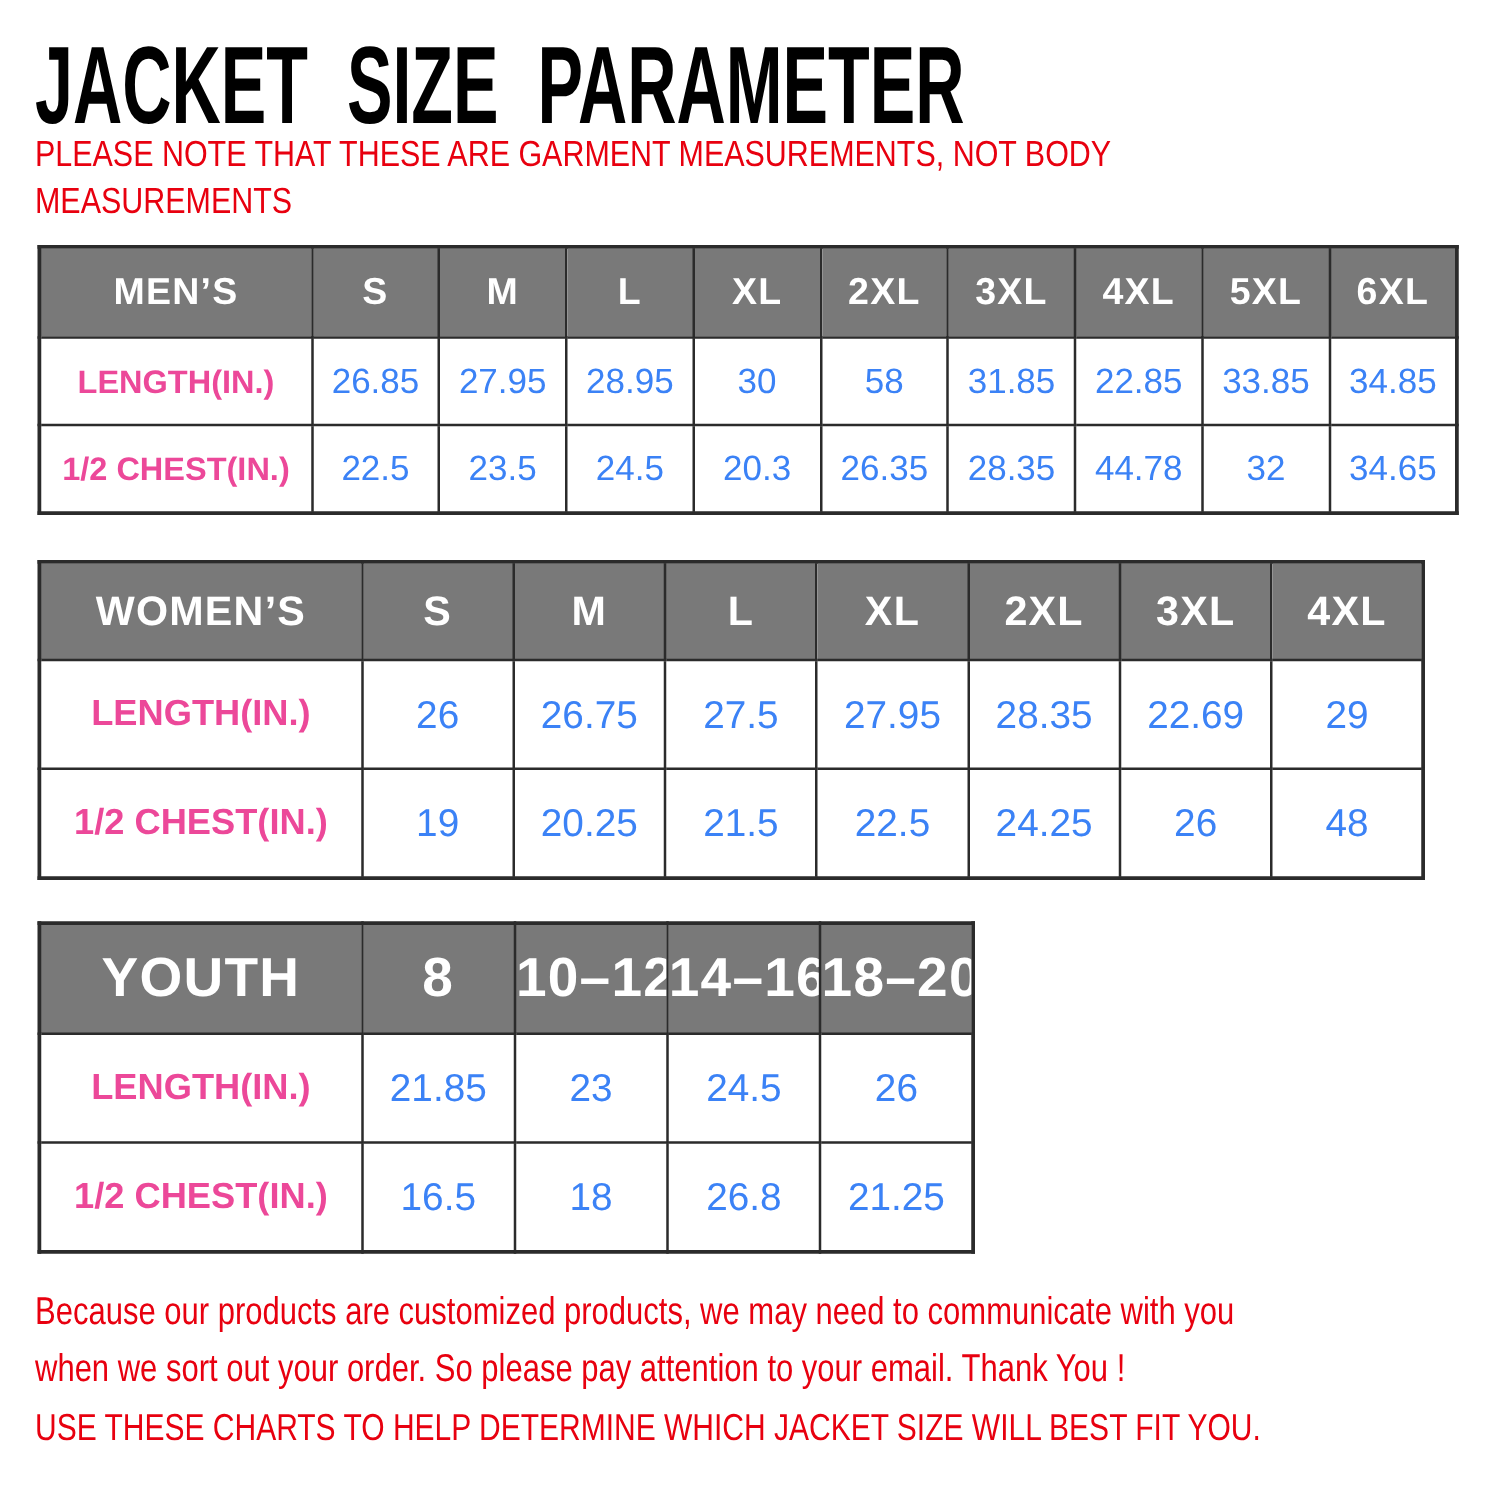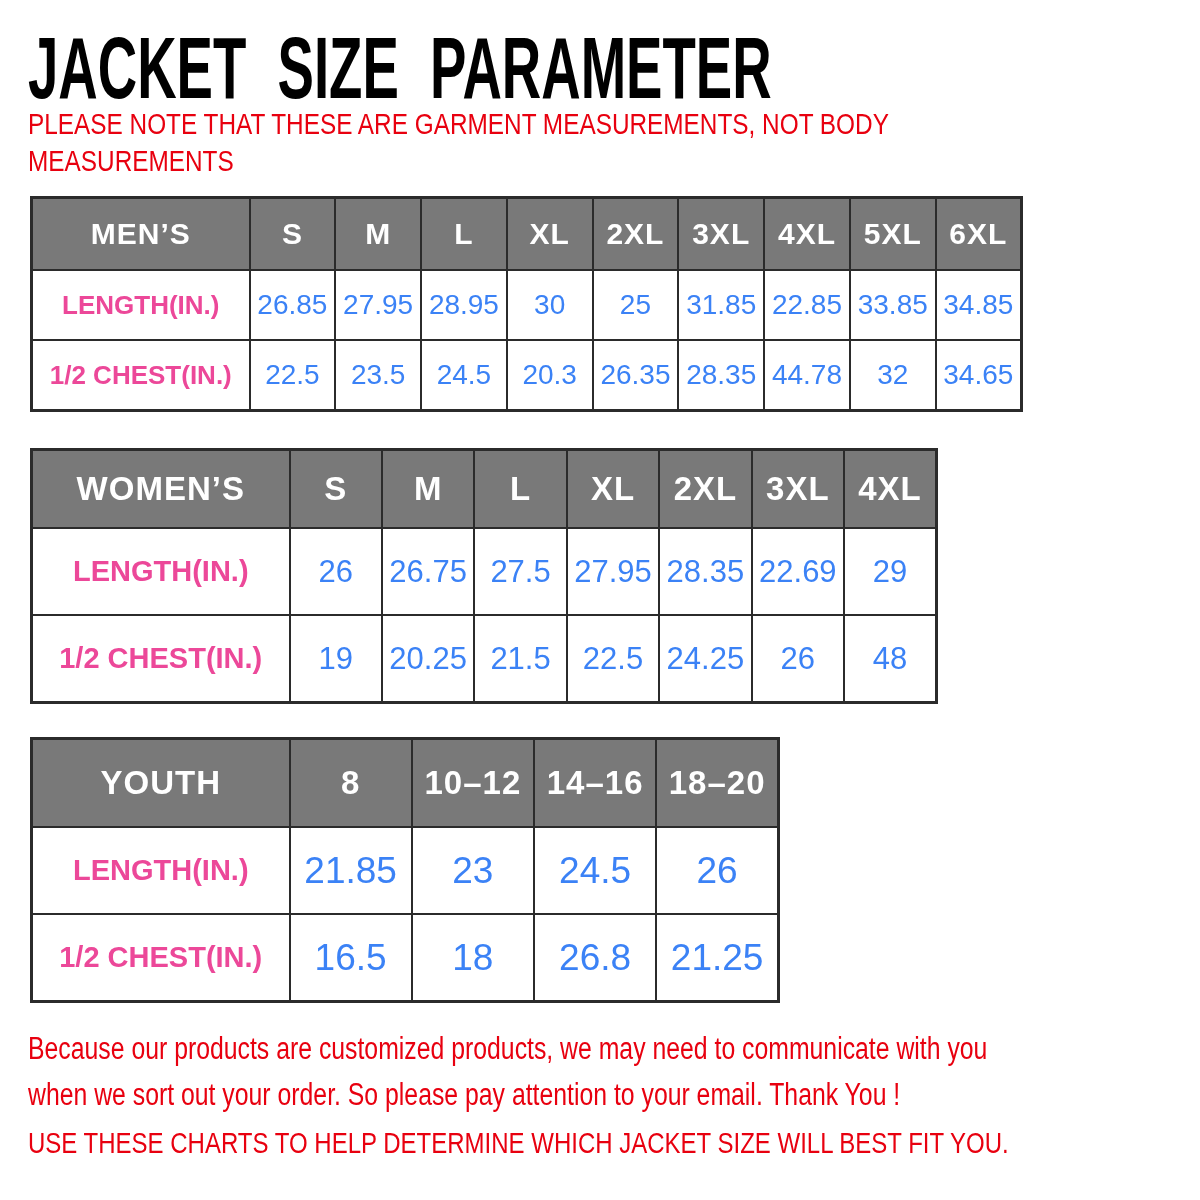--- a/index.html
+++ b/index.html
@@ -25,33 +25,33 @@
   table.tbl th,table.tbl td{
     border:2px solid #2b2b2b;text-align:center;vertical-align:middle;padding:0;
     overflow:hidden;white-space:nowrap;
   }
   table.tbl tr.head th{
     background:#797979;color:#ffffff;font-weight:700;letter-spacing:1px;
   }
   td.rowlabel{font-weight:700;color:#ec4899;}
   td.val{font-weight:400;color:#3b82f6;}
 
-  #t-mens{left:30px;top:196px;width:993px;}
+  #t-mens{left:30px;top:196px;width:1137px;}
   #t-mens tr.head th{height:70px;font-size:30px;}
   #t-mens td{height:68px;font-size:28px;}
   #t-mens td.rowlabel{font-size:26px;}
 
-  #t-womens{left:30px;top:448px;width:908px;}
+  #t-womens{left:30px;top:448px;width:1110px;}
   #t-womens tr.head th{height:76px;font-size:33px;}
   #t-womens td{height:85px;font-size:31px;}
   #t-womens td.rowlabel{font-size:29px;}
 
   #t-youth{left:30px;top:737px;width:750px;}
-  #t-youth tr.head th{height:86px;font-size:33px;}
-  #t-youth td{height:85px;font-size:37px;}
+  #t-youth tr.head th{height:86px;font-size:44px;}
+  #t-youth td{height:85px;font-size:31px;}
   #t-youth td.rowlabel{font-size:29px;}
 
   .footer1{
     position:absolute;left:28px;top:1026px;
     font-size:31px;line-height:46px;color:#e8000f;white-space:nowrap;
     transform:scaleX(0.80);transform-origin:0 0;
   }
   .footer2{
     position:absolute;left:28px;top:1126px;
     font-size:30px;color:#e8000f;white-space:nowrap;
@@ -93,21 +93,21 @@
     <th>4XL</th>
     <th>5XL</th>
     <th>6XL</th>
   </tr>
   <tr>
     <td class="rowlabel">LENGTH(IN.)</td>
     <td class="val">26.85</td>
     <td class="val">27.95</td>
     <td class="val">28.95</td>
     <td class="val">30</td>
-    <td class="val">25</td>
+    <td class="val">58</td>
     <td class="val">31.85</td>
     <td class="val">22.85</td>
     <td class="val">33.85</td>
     <td class="val">34.85</td>
   </tr>
   <tr>
     <td class="rowlabel">1/2 CHEST(IN.)</td>
     <td class="val">22.5</td>
     <td class="val">23.5</td>
     <td class="val">24.5</td>

